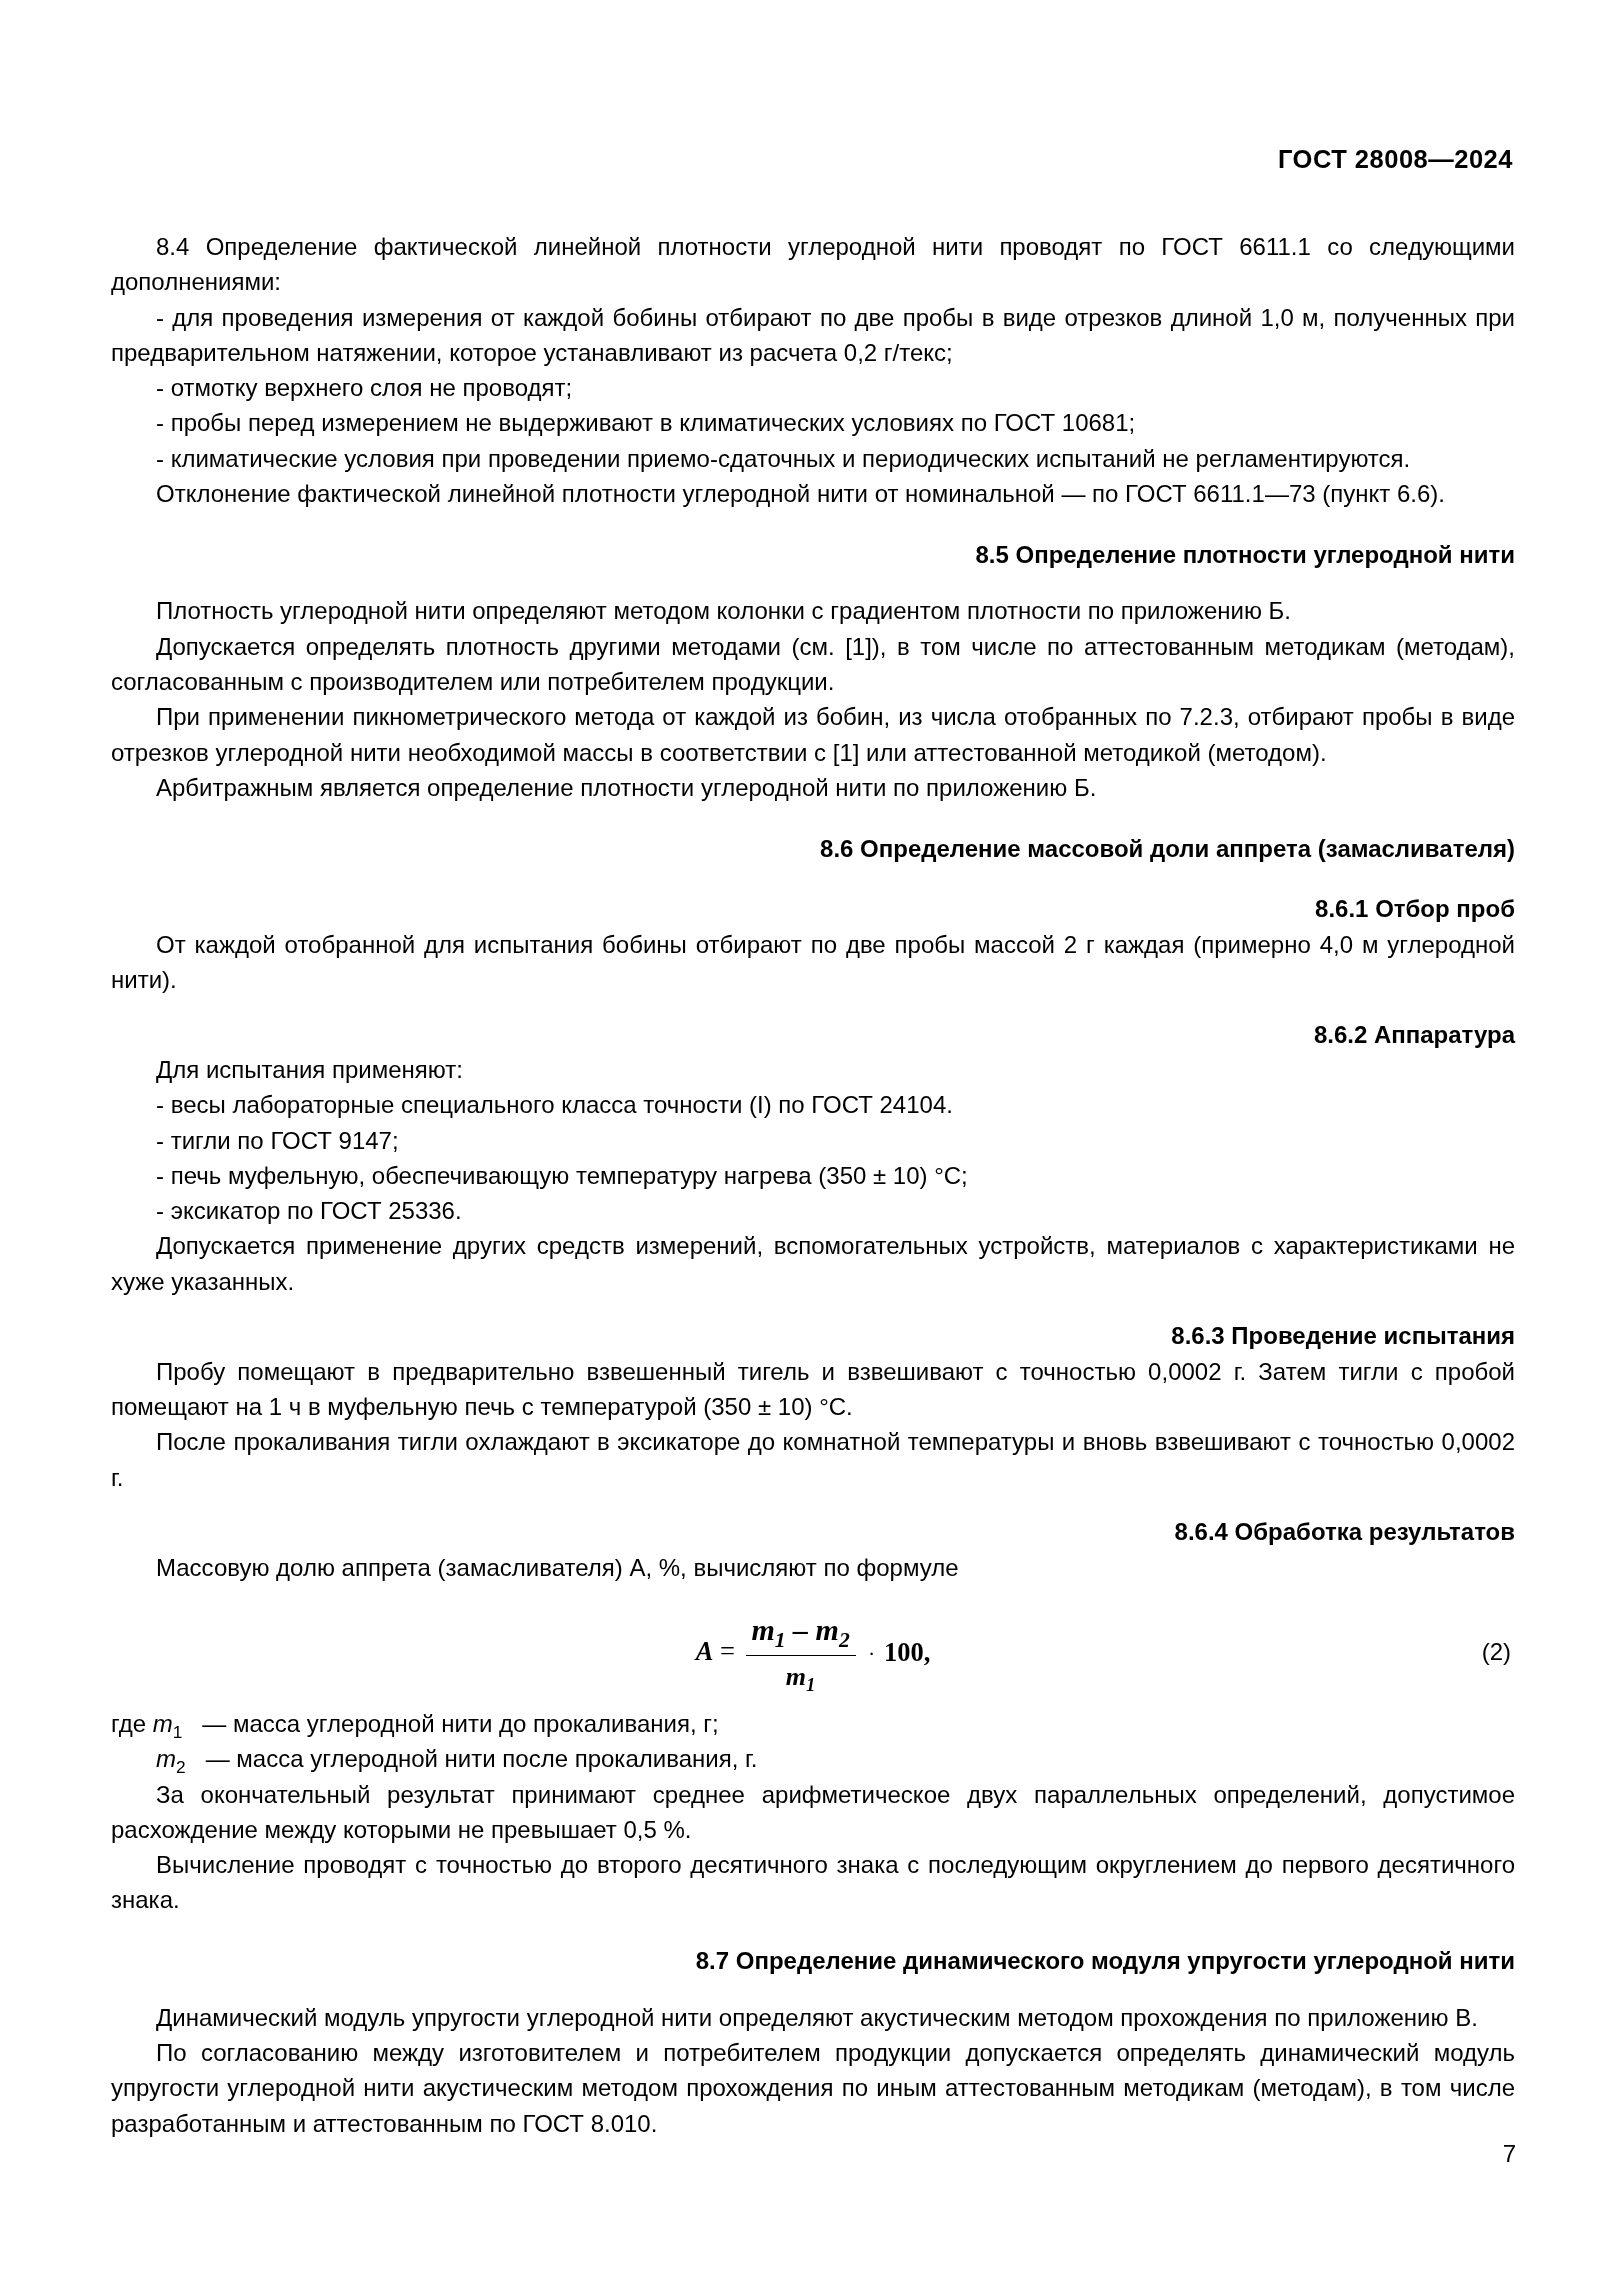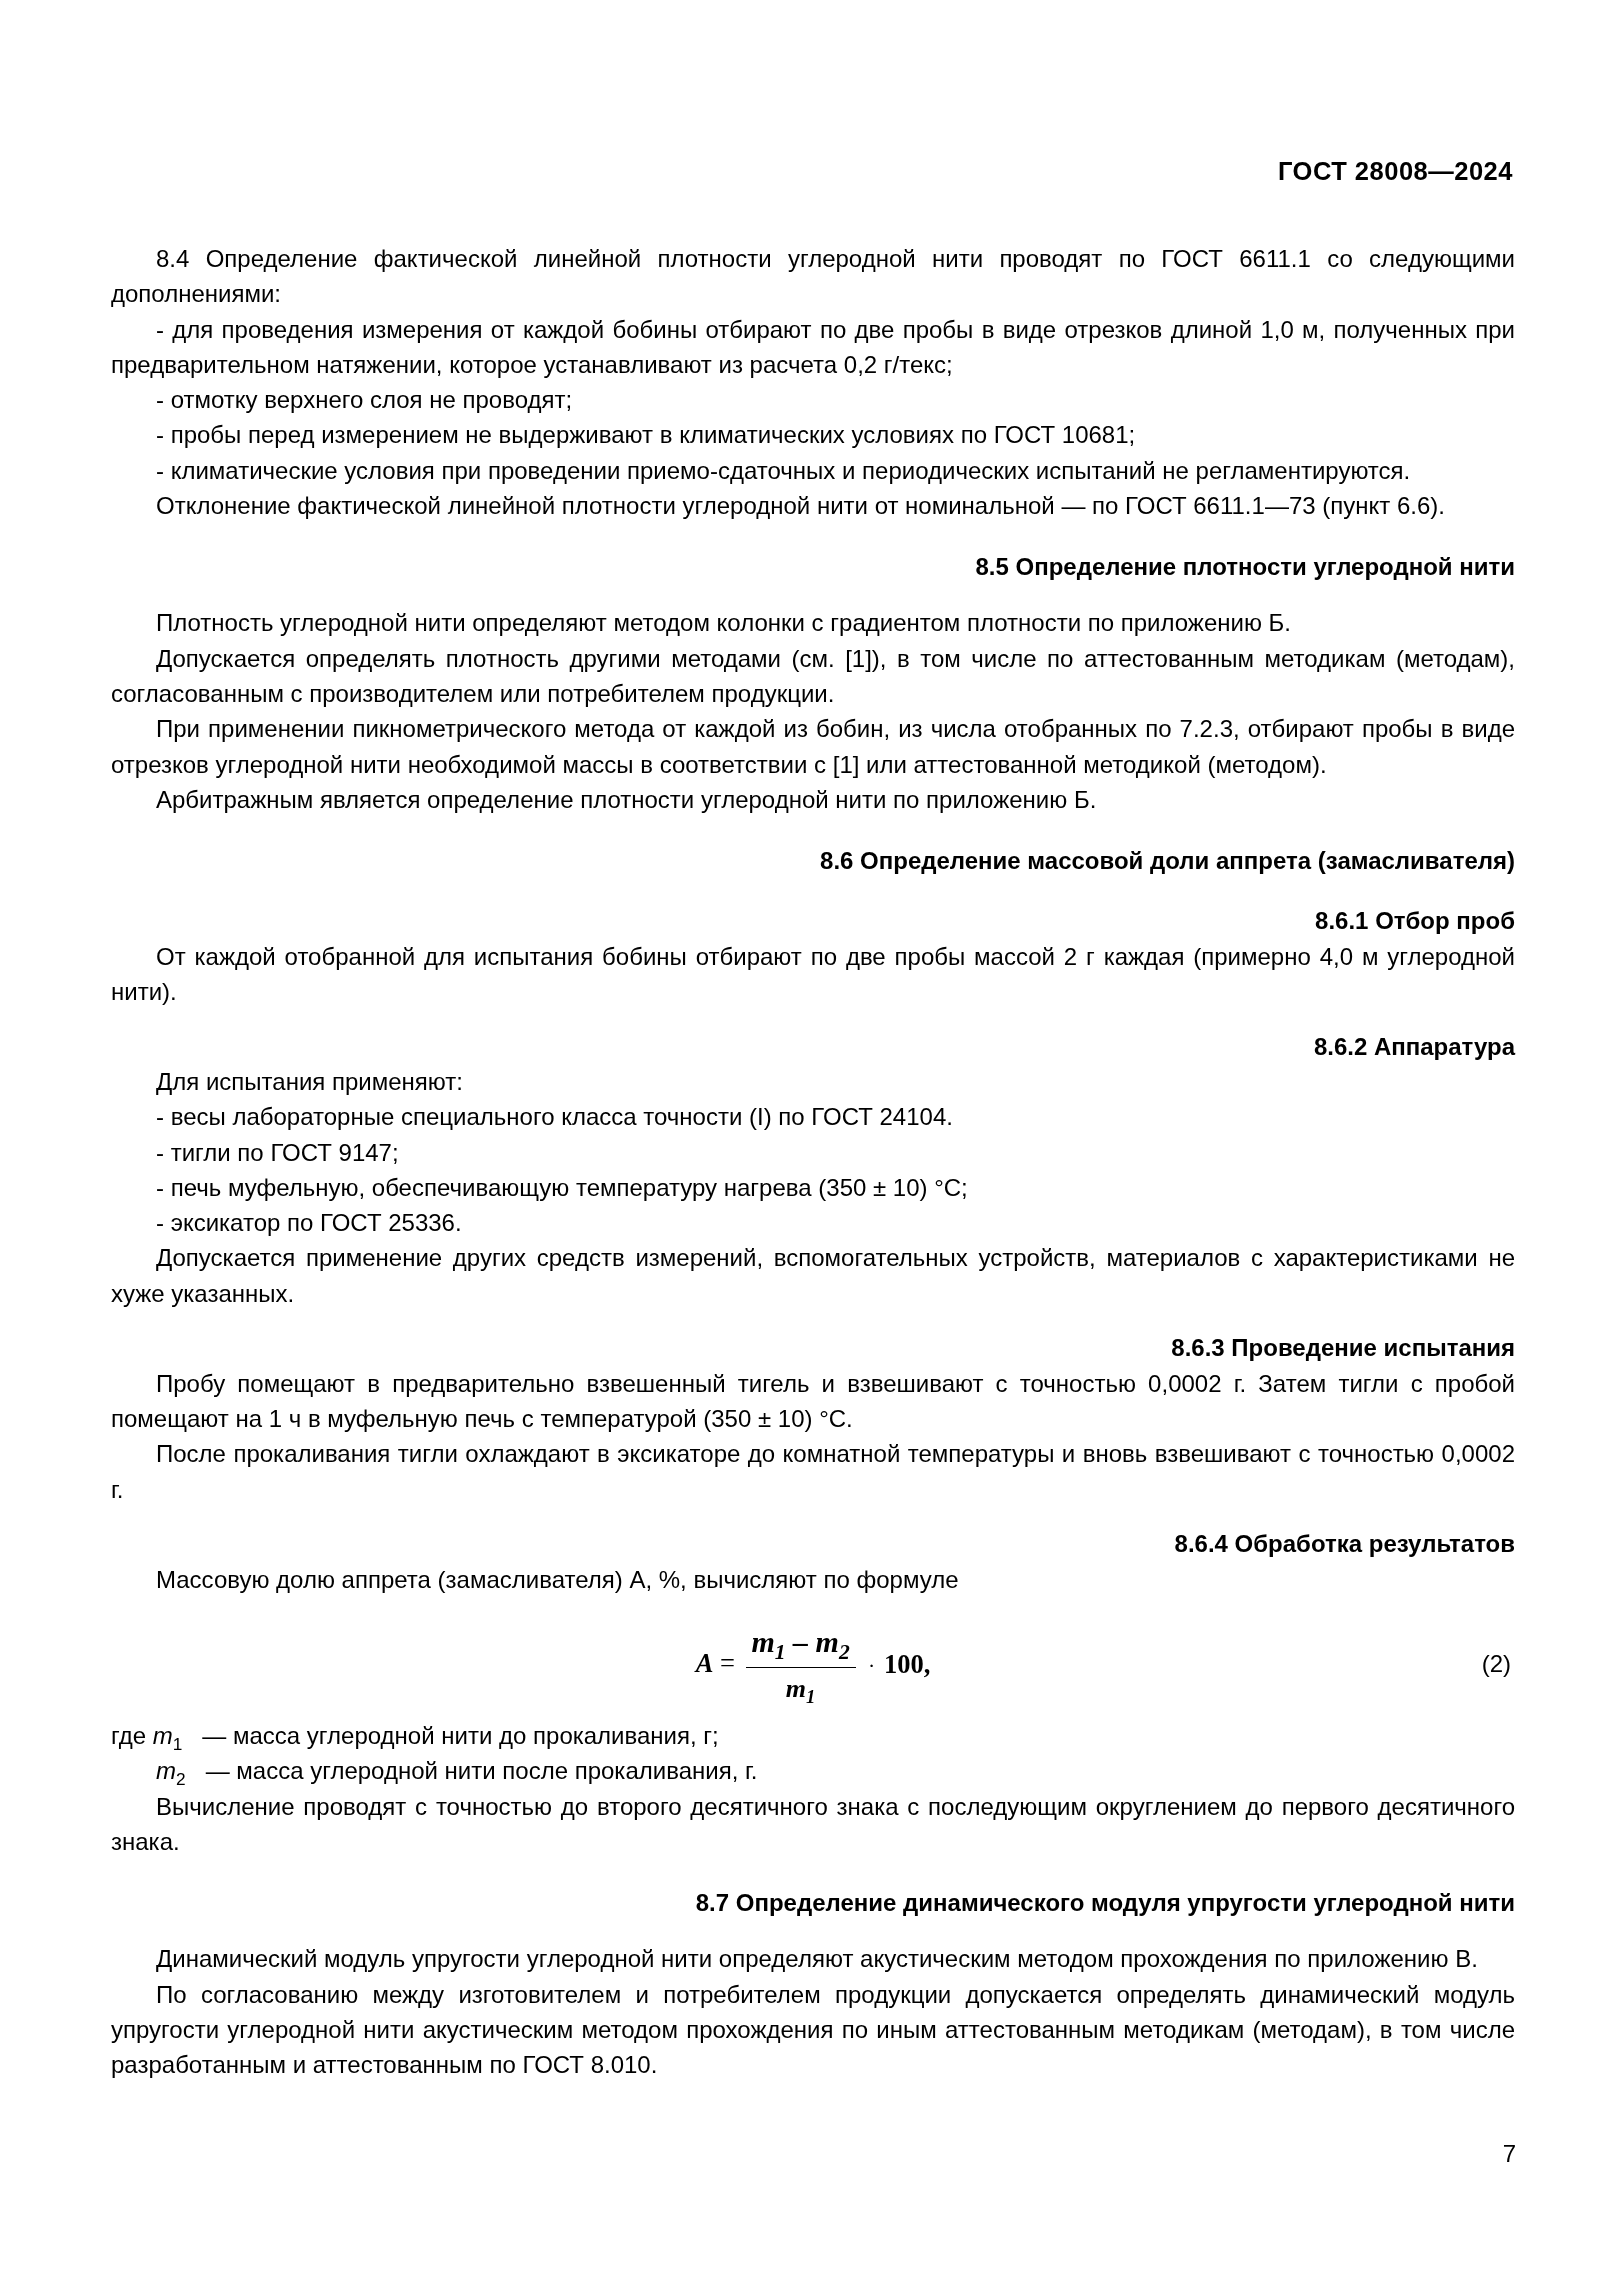--- a/index.html
+++ b/index.html
@@ -16,21 +16,21 @@
     width: 1621px;
     height: 2293px;
     margin: 0 auto;
     background: #ffffff;
     box-sizing: border-box;
     overflow: hidden;
   }
   .content {
     position: absolute;
     left: 111px;
-    top: 12px;
+    top: 0;
     width: 1404px;
   }
   .header {
     text-align: right;
     font-size: 25.5px;
     font-weight: bold;
     letter-spacing: 0.5px;
     padding-top: 145px;
     padding-right: 2px;
   }
@@ -196,20 +196,21 @@
       <p>
         <span>где</span>
         <span class="ital">m</span><sub>1</sub>
         &nbsp;&nbsp;<span>— масса углеродной нити до прокаливания, г;</span>
       </p>
       <p style="text-indent:45px">
         <span class="ital">m</span><sub>2</sub>
         &nbsp;&nbsp;<span>— масса углеродной нити после прокаливания, г.</span>
       </p>
 
+      <p class="ind just">За окончательный результат принимают среднее арифметическое двух параллельных определений, допустимое расхождение между которыми не превышает 0,5 %.</p>
       <p class="ind just">Вычисление проводят с точностью до второго десятичного знака с последующим округлением до первого десятичного знака.</p>
 
       <h3 class="sub">8.7  Определение динамического модуля упругости углеродной нити</h3>
       <p class="ind just sp-before">Динамический модуль упругости углеродной нити определяют акустическим методом прохождения по приложению В.</p>
       <p class="ind just">По согласованию между изготовителем и потребителем продукции допускается определять динамический модуль упругости углеродной нити акустическим методом прохождения по иным аттестованным методикам (методам), в том числе разработанным и аттестованным по ГОСТ 8.010.</p>
 
     </div>
   </div>
 
   <div class="page-number">7</div>

